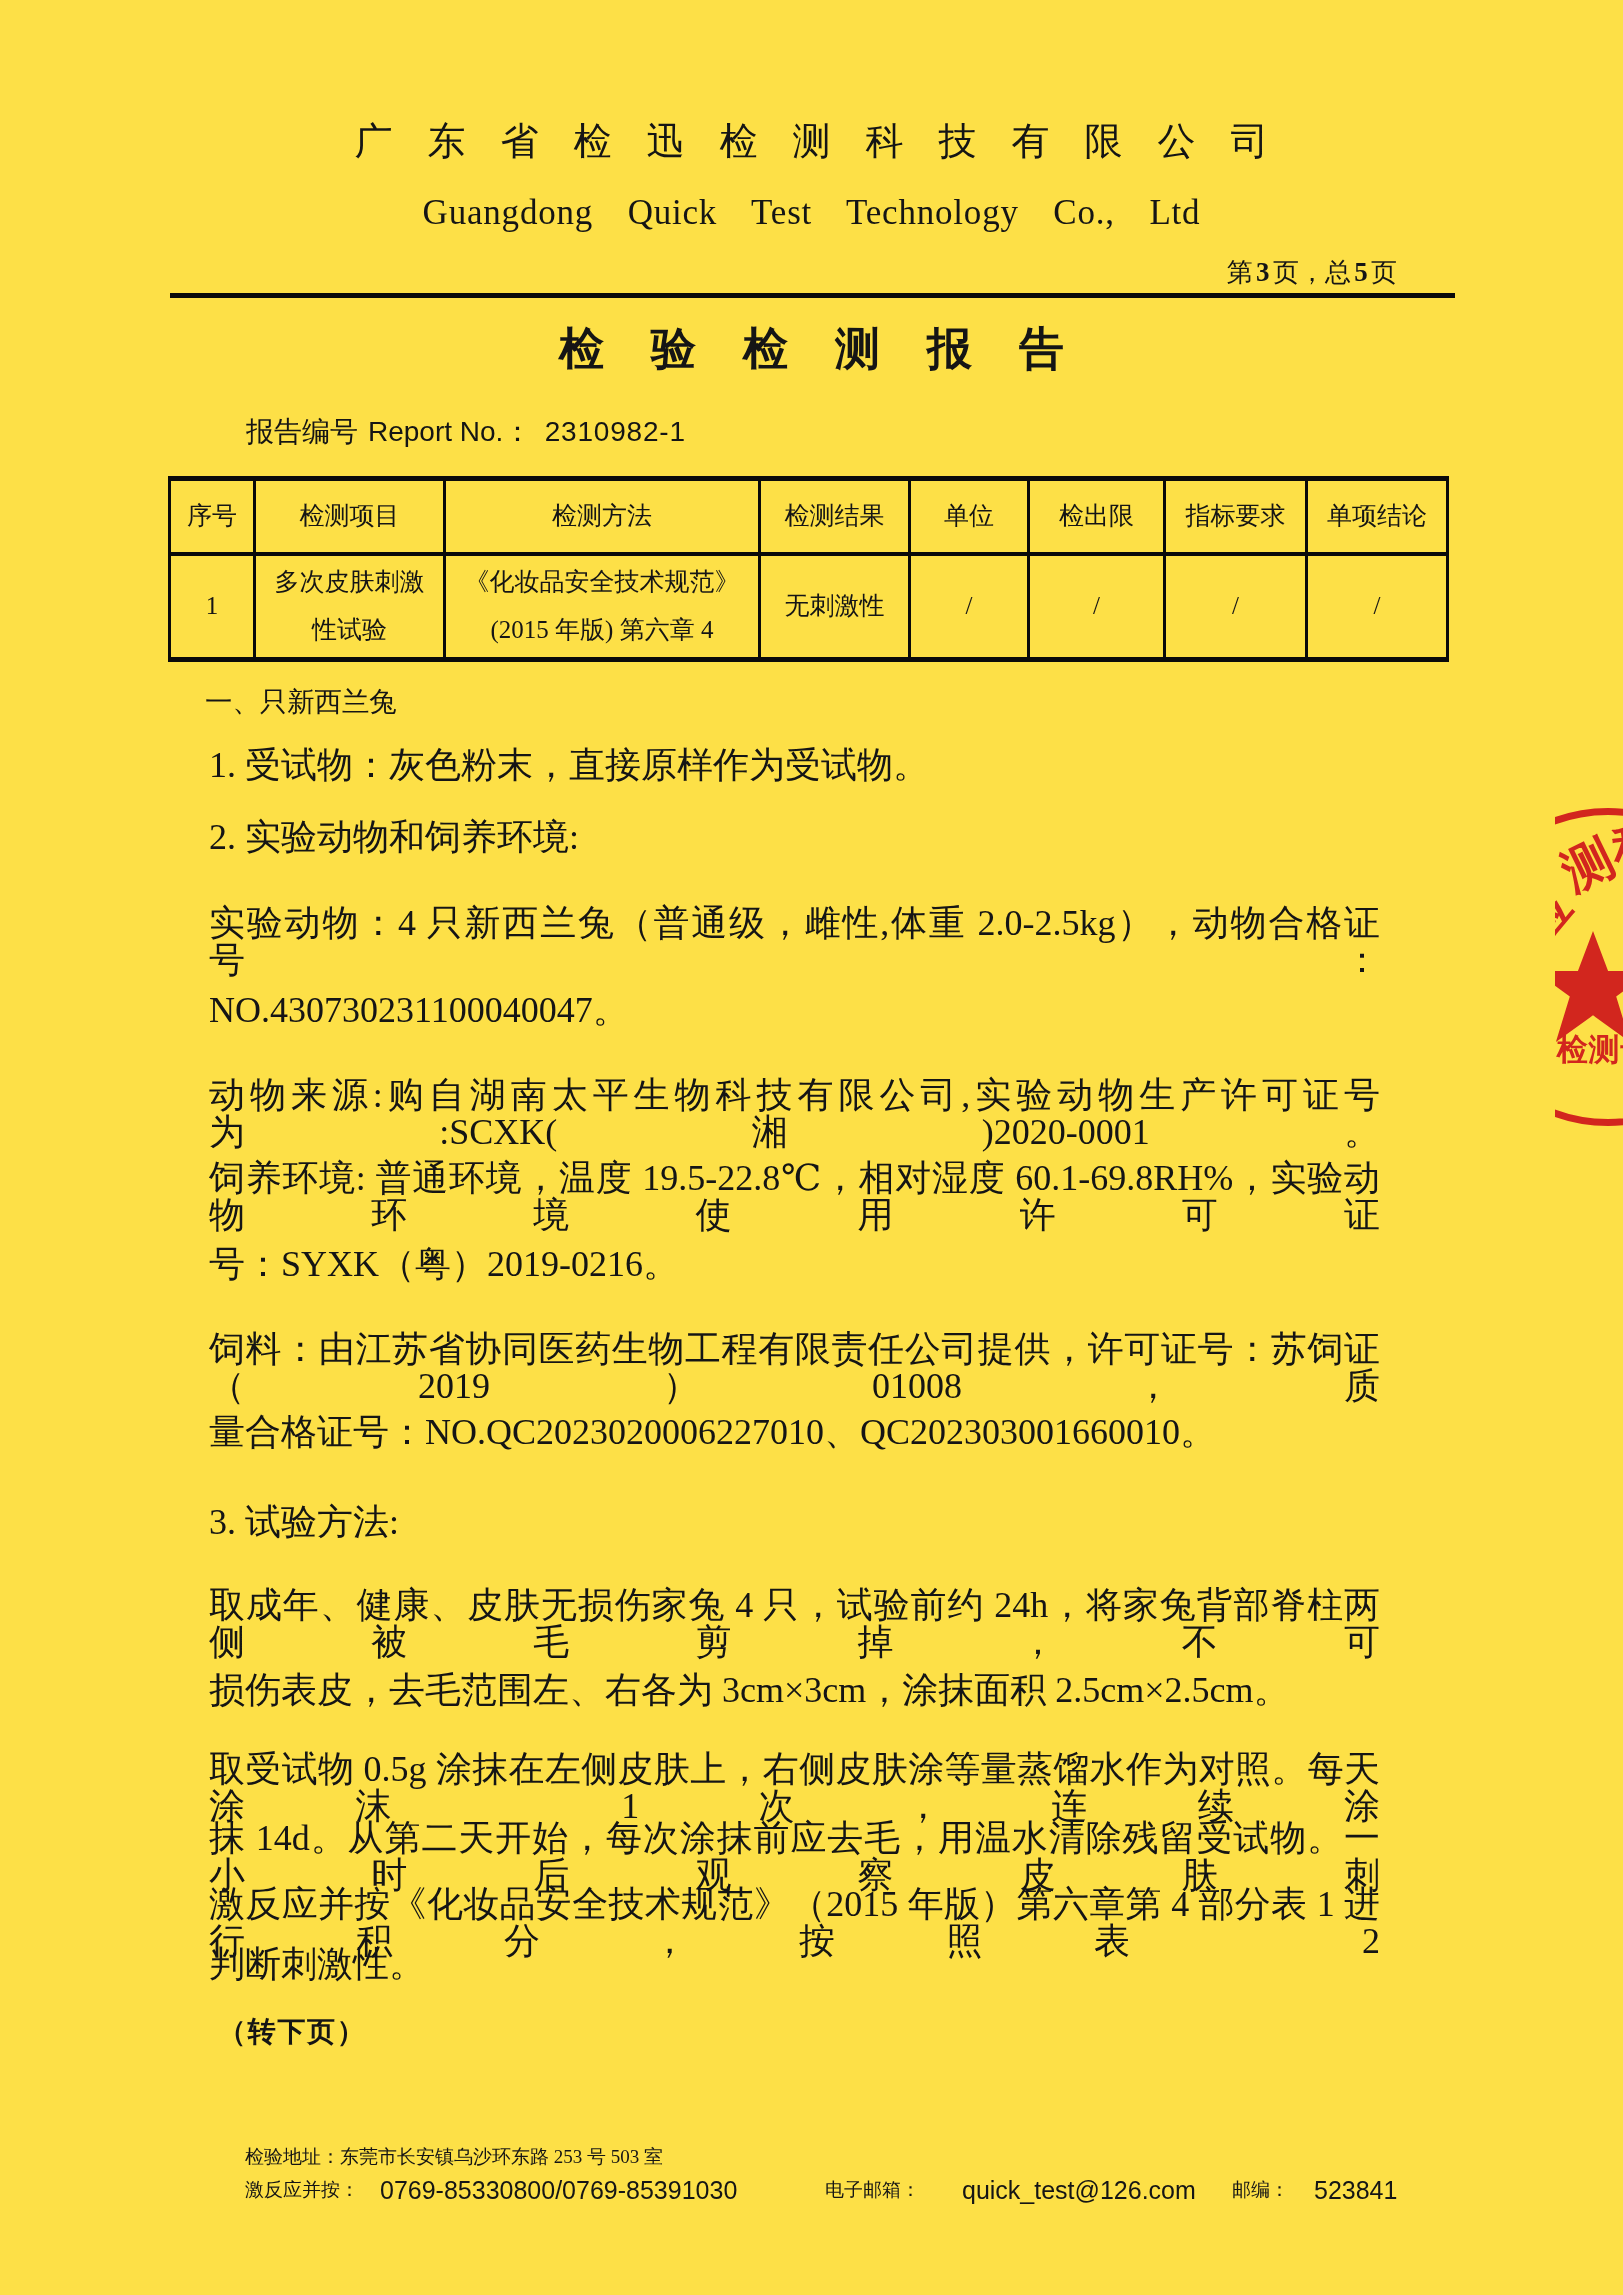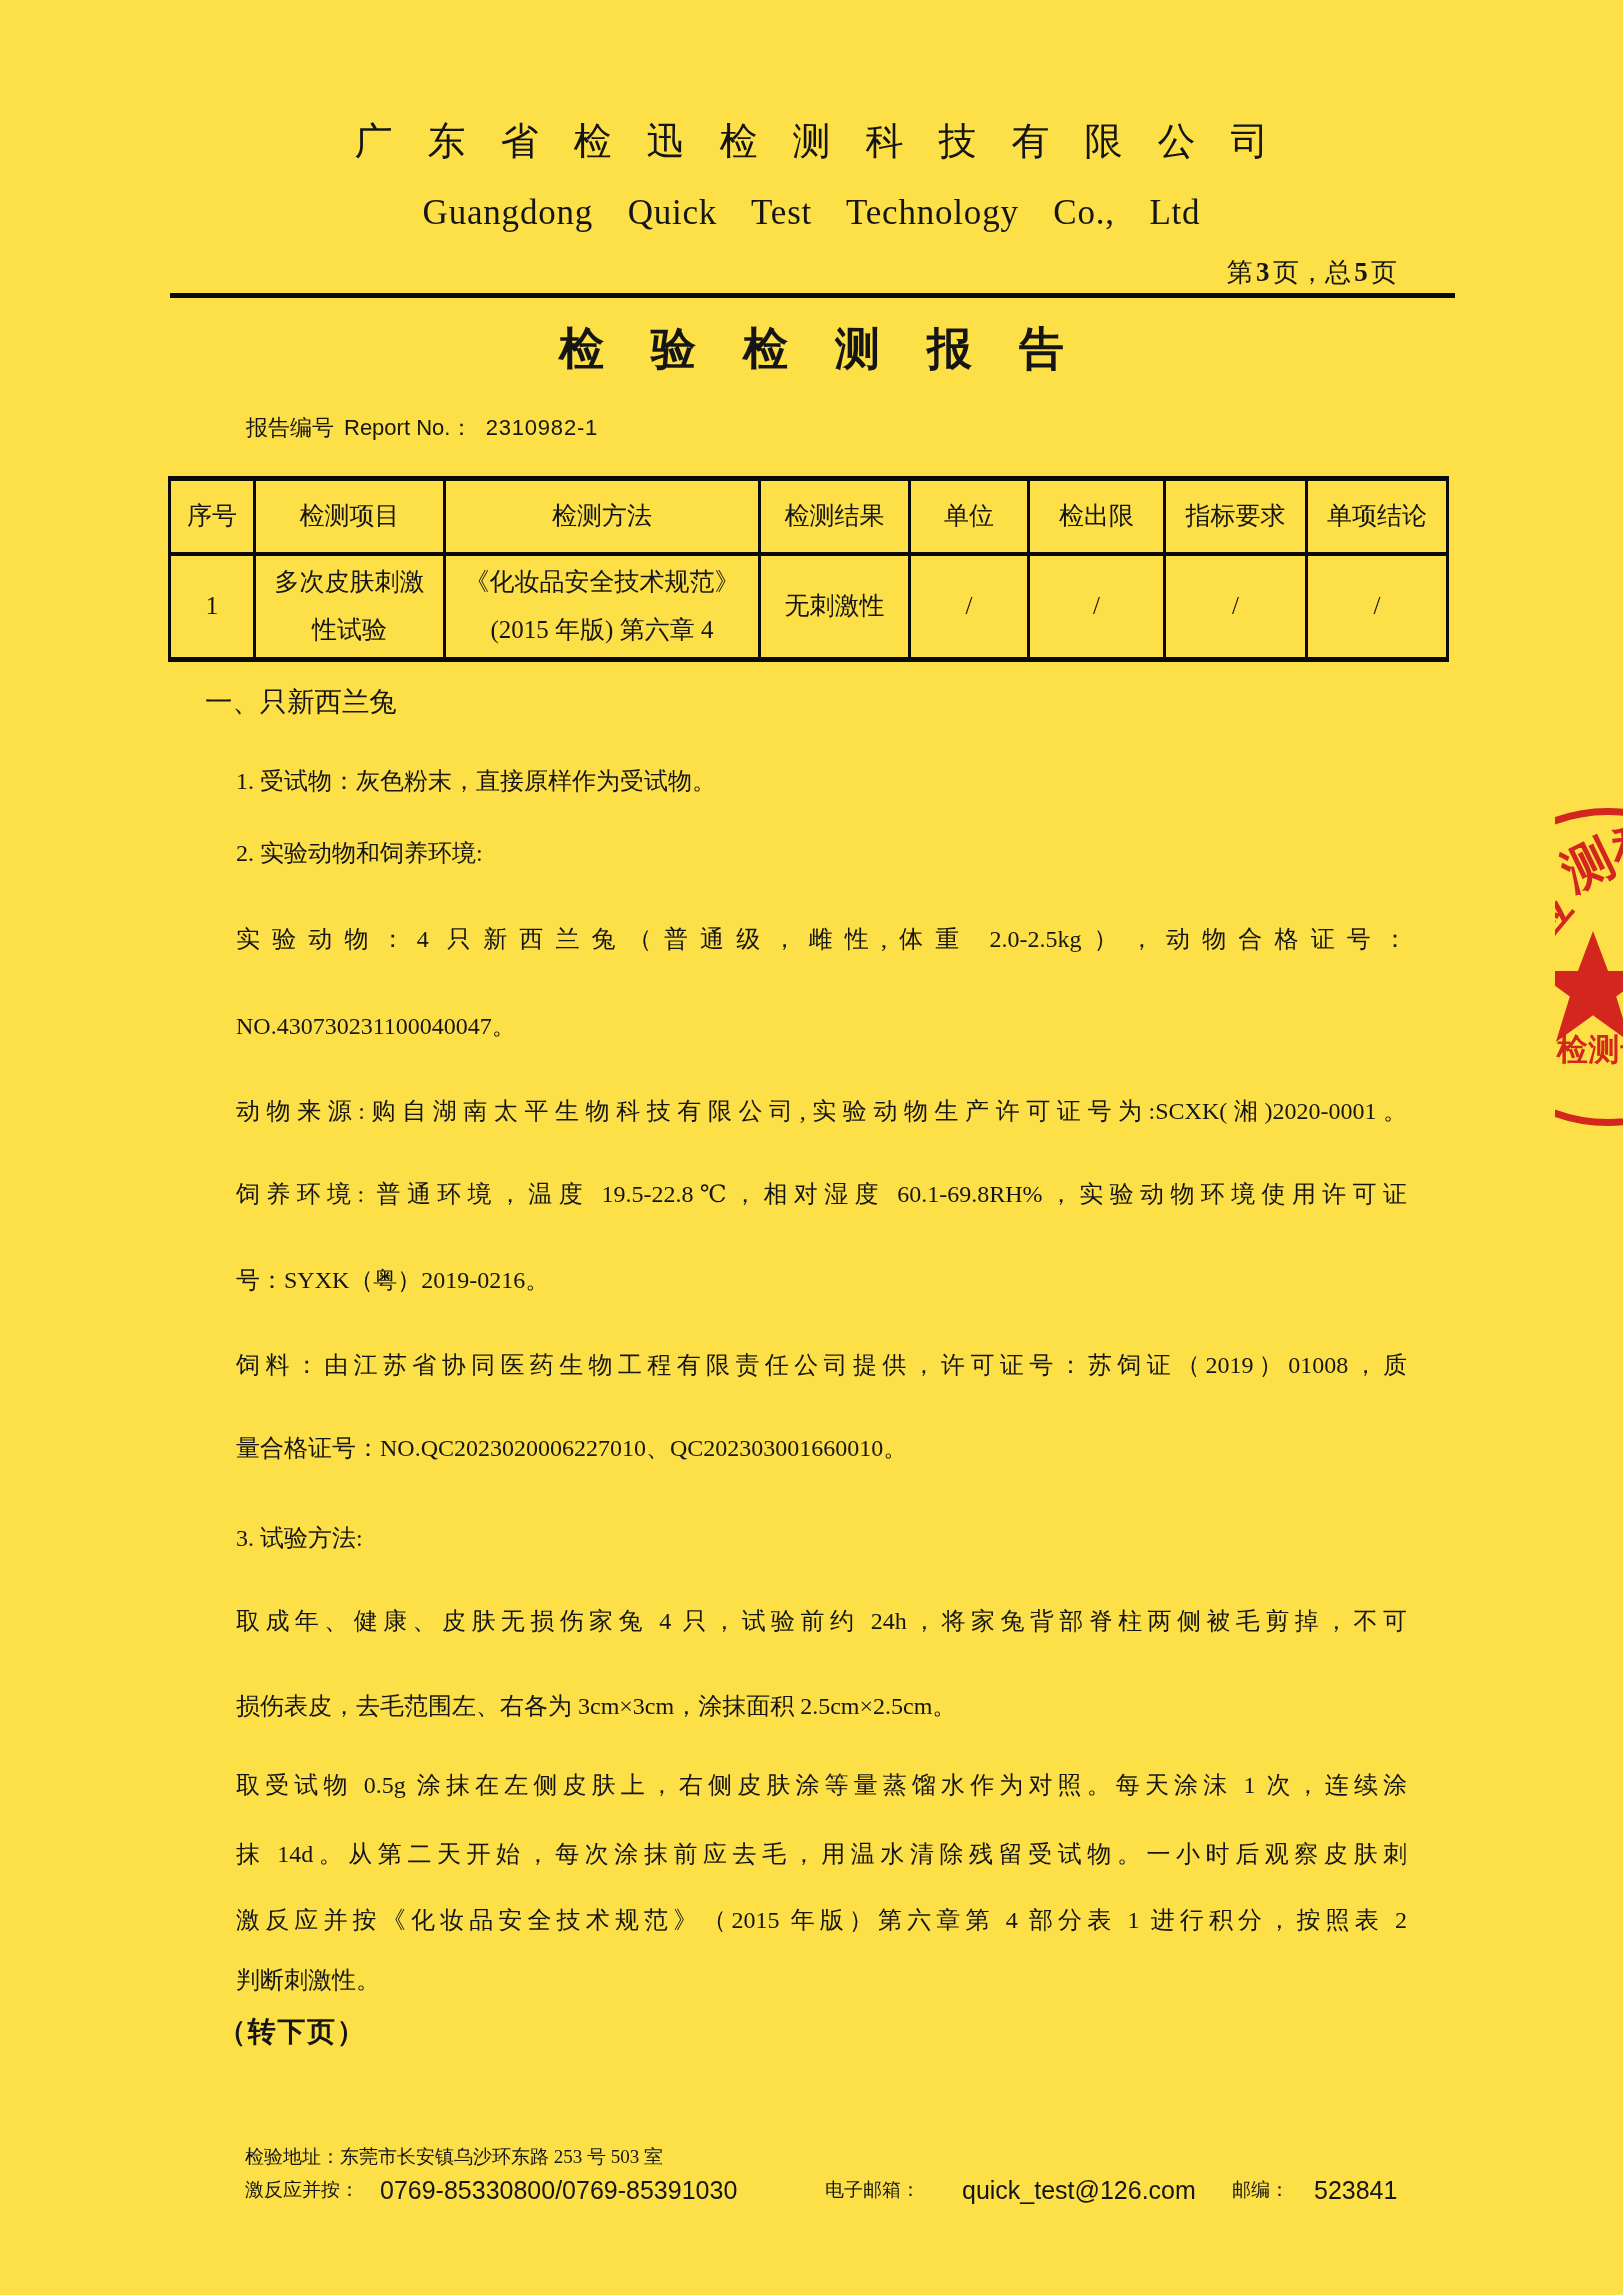--- a/index.html
+++ b/index.html
@@ -13,38 +13,38 @@
   }
   .abs { position:absolute; }
   .center { left:0; width:100%; text-align:center; }
 
   .company-cn { top:116px; font-size:38px; letter-spacing:35px; padding-left:35px; white-space:nowrap; }
   .company-en { top:193px; font-size:35px; word-spacing:25px; letter-spacing:0.8px; white-space:nowrap; }
   .page-info  { top:255px; right:226px; font-size:26px; white-space:nowrap; }
   .page-info b { font-size:27px; margin:0 3.3px; }
   .rule { top:293px; left:170px; width:1285px; height:5px; background:#0a0a0a; }
   .doc-title { top:319px; font-size:45px; font-weight:bold; letter-spacing:47px; padding-left:47px; white-space:nowrap; }
-  .report-no { top:413px; left:246px; font-size:22px; white-space:nowrap; }
+  .report-no { top:413px; left:246px; font-size:28px; white-space:nowrap; }
   .report-no .en { font-family:"Liberation Sans","DejaVu Sans",sans-serif; margin-left:10px; }
   .report-no .val { font-family:"Liberation Sans","DejaVu Sans",sans-serif; margin-left:13.3px; letter-spacing:0.8px; }
 
   table.results { position:absolute; top:476px; left:168px; width:1278px;
     border-collapse:collapse; table-layout:fixed; }
   table.results td, table.results th {
     border-left:3.3px solid #0a0a0a; border-right:3.3px solid #0a0a0a;
     font-size:25px; font-weight:normal; text-align:center; vertical-align:middle;
     white-space:pre-line; line-height:48px; padding:0 5px; overflow:hidden;
   }
   table.results tr.hdr  { height:75px; }
   table.results tr.data { height:106px; }
   table.results tr.hdr th { border-top:5px solid #0a0a0a; border-bottom:4.2px solid #0a0a0a; }
   table.results tr.data td { border-bottom:5px solid #0a0a0a; }
 
   .section-heading { top:684px; left:205px; font-size:27.4px; white-space:nowrap; }
-  .line { left:236px; font-size:24px; white-space:nowrap; line-height:37px;margin-top:16px; }
+  .line { left:209px; font-size:36px; white-space:nowrap; line-height:37px; }
   .just { width:1171px; white-space:normal; text-align:justify; text-align-last:justify; }
   .l0{top:747px}.l1{top:819px}.l2{top:905px}.l3{top:992px}.l4{top:1077px}
   .l5{top:1160px}.l6{top:1246px}.l7{top:1331px}.l8{top:1414px}.l9{top:1504px}
   .l10{top:1587px}.l11{top:1672px}.l12{top:1751px}.l13{top:1820px}.l14{top:1886px}
   .l15{top:1946px}
   .continued { top:2013px; left:218px; font-size:28px; font-weight:bold; letter-spacing:1.7px; white-space:nowrap; }
 
   .footer-line { font-size:19px; white-space:nowrap; }
   .fsans { font-family:"Liberation Sans","DejaVu Sans",sans-serif; font-size:25px; }
   .f-address { top:2144px; left:245px; }

